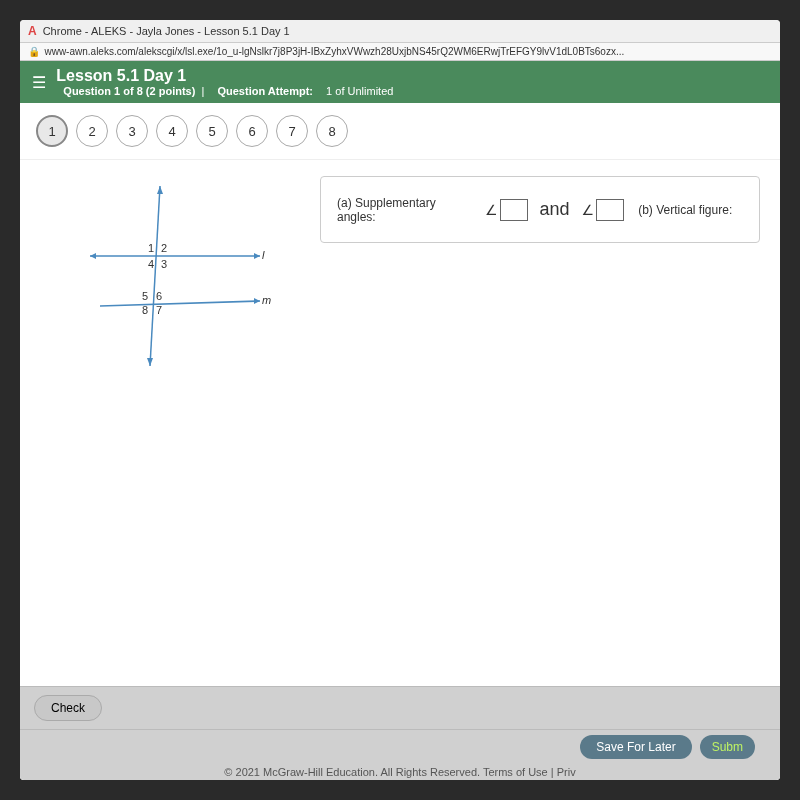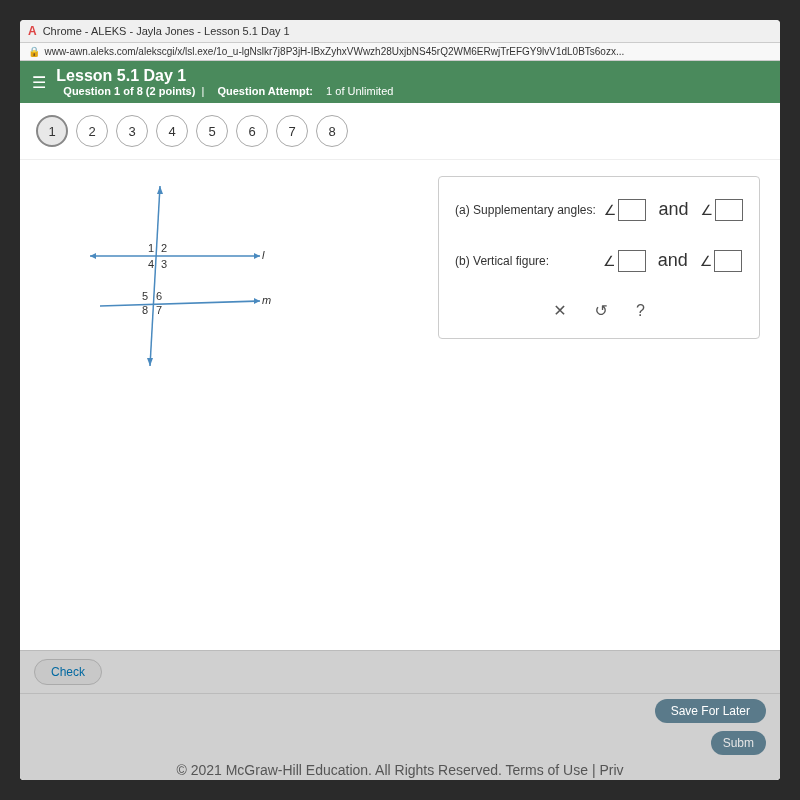--- a/index.html
+++ b/index.html
@@ -134,21 +134,21 @@
     }
 
     
     .answer-box {
       border: 1px solid #ccc;
       border-radius: 4px;
       padding: 14px 16px;
       min-width: 260px;
       background: white;
       display: flex;
-      flex-direction: column;
+      flex-direction: row;
       gap: 14px;
     }
     .answer-row {
       display: flex;
       align-items: center;
       gap: 8px;
       font-size: 12px;
       color: #333;
     }
     .answer-label {
@@ -199,54 +199,53 @@
       align-items: center;
       border-top: 1px solid #bbb;
     }
     .check-btn {
       background: #c8c8c8;
       border: 1px solid #aaa;
       border-radius: 14px;
       padding: 5px 16px;
       font-size: 12px;
       cursor: pointer;
-      color: #0369a1;
+      color: #000000;
     }
 
     
     .footer-bar {
       background: #d0d0d0;
-      padding: 5px 14px;
+      padding: 5px 25px;
       display: flex;
       justify-content: flex-end;
-      align-items: flex-end;
+      align-items: flex-start;
       gap: 8px;
       border-top: 1px solid #bbb;
-      flex-direction: column;
     }
     .save-later-btn {
       background: #5a7a8a;
       color: white;
       border: none;
       border-radius: 14px;
       padding: 5px 16px;
       font-size: 12px;
       cursor: pointer;
     }
     .submit-btn {
       background: #5a7a8a;
-      color: #e5e5e5;
+      color: #bef264;
       border: none;
       border-radius: 14px;
       padding: 5px 12px;
       font-size: 12px;
       cursor: pointer;
     }
     .copyright {
-      font-size: 14px;
+      font-size: 11px;
       color: #555;
       text-align: center;
       padding: 2px 12px;
       background: #d0d0d0;
     }
   </style>
 </head>
 <body>
 
 <div class="screen">

